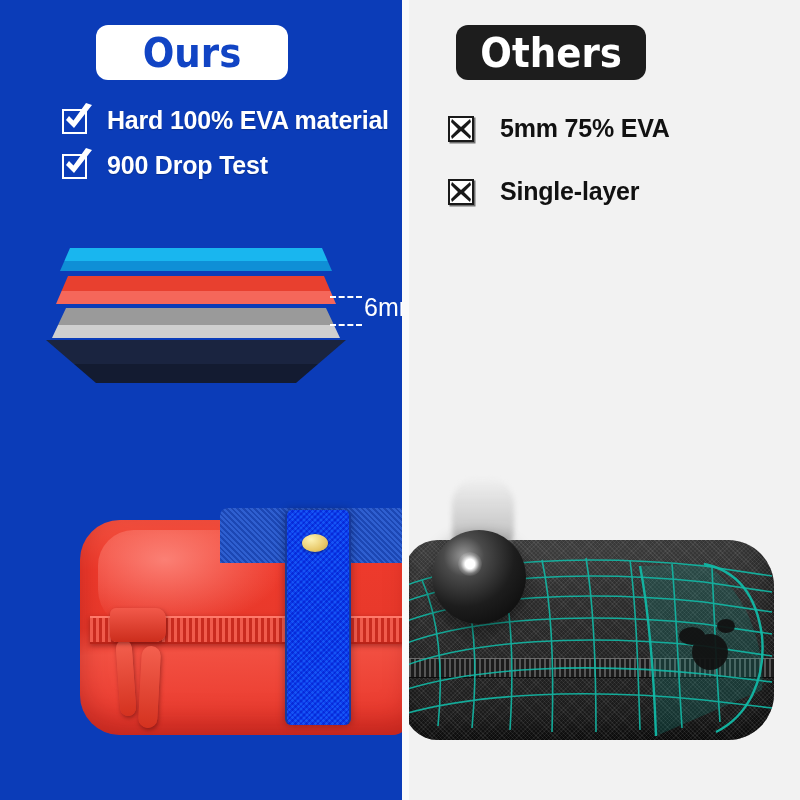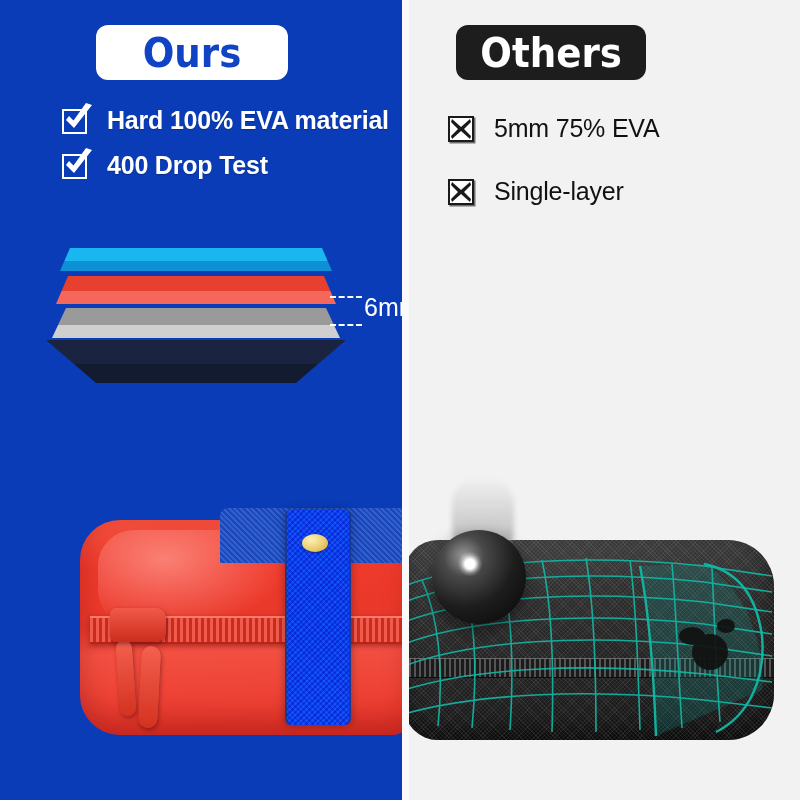--- a/index.html
+++ b/index.html
@@ -29,21 +29,21 @@
   
   .feature-list{position:absolute;}
   #list-ours{left:62px;top:104px;width:330px;}
   #list-others{left:44px;top:112px;width:330px;}
   .feature-row{display:flex;align-items:center;margin-bottom:14px;}
   #list-ours .feature-row{height:33px;margin-bottom:12px;}
   #list-others .feature-row{height:33px;margin-bottom:30px;}
   .feature-label{font-size:25px;white-space:nowrap;}
   #list-ours .feature-label{color:#ffffff;font-weight:bold;margin-left:15px;
        text-shadow:0 1px 1px rgba(0,0,0,.25);letter-spacing:-.2px;}
-  #list-others .feature-label{color:#111111;font-weight:normal;margin-left:18px;
+  #list-others .feature-label{color:#111111;font-weight:bold;margin-left:24px;
        letter-spacing:-.2px;}
 
   
   .check-icon{position:relative;width:30px;height:30px;flex:0 0 30px;}
   .check-icon .box{position:absolute;left:0;top:3px;width:25px;height:25px;
        border:2.5px solid #ffffff;box-sizing:border-box;background:transparent;}
   .check-icon .tick{position:absolute;left:-1px;top:-4px;width:34px;height:34px;}
 
   
   .x-icon{position:relative;width:28px;height:28px;flex:0 0 28px;}
@@ -152,21 +152,21 @@
       </div>
 
 
       <div class="feature-row">
         <span class="check-icon">
           <span class="box"></span>
           <svg class="tick" viewBox="0 0 34 34">
             <path d="M5 18 L13 26 L31 3 L25 1 L12.5 18.5 L8 14 Z" fill="#ffffff"></path>
           </svg>
         </span>
-        <span class="feature-label">400 Drop Test</span>
+        <span class="feature-label">900 Drop Test</span>
       </div>
     </div>
 
     <div class="stack" id="stack-ours">
       <div class="layer" style="left:14px;top:0;width:272px;height:23px;
                   clip-path:polygon(10px 0,262px 0,272px 100%,0 100%);">
         <div class="face-top" style="background:#19b6ef;"></div>
         <div class="face-bot" style="background:#0f8fd6;"></div>
       </div>
       <div class="layer" style="left:10px;top:28px;width:280px;height:28px;

